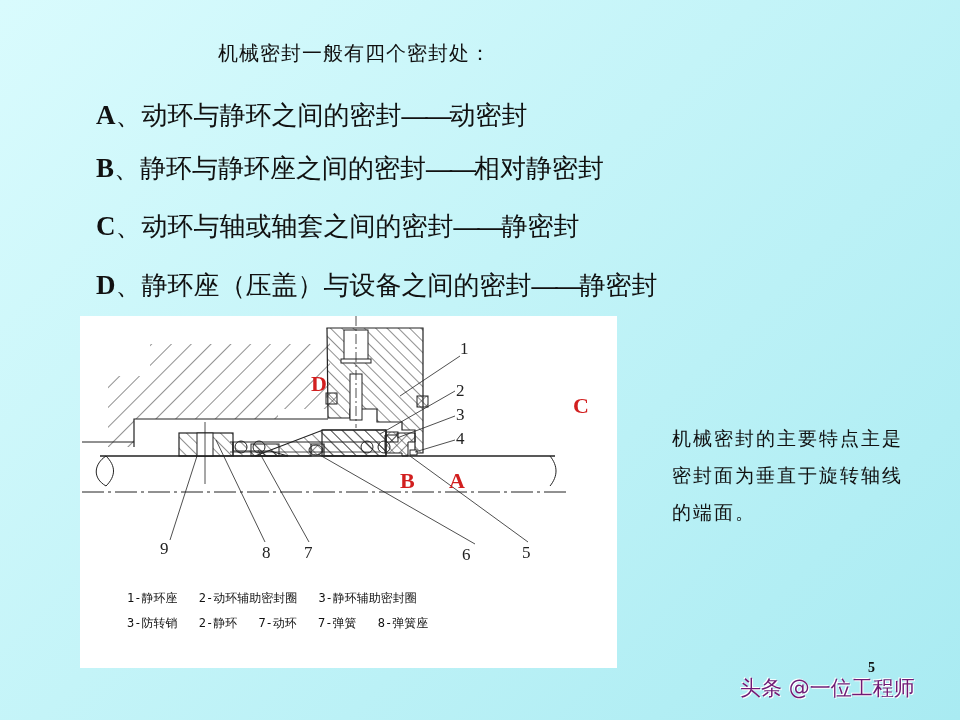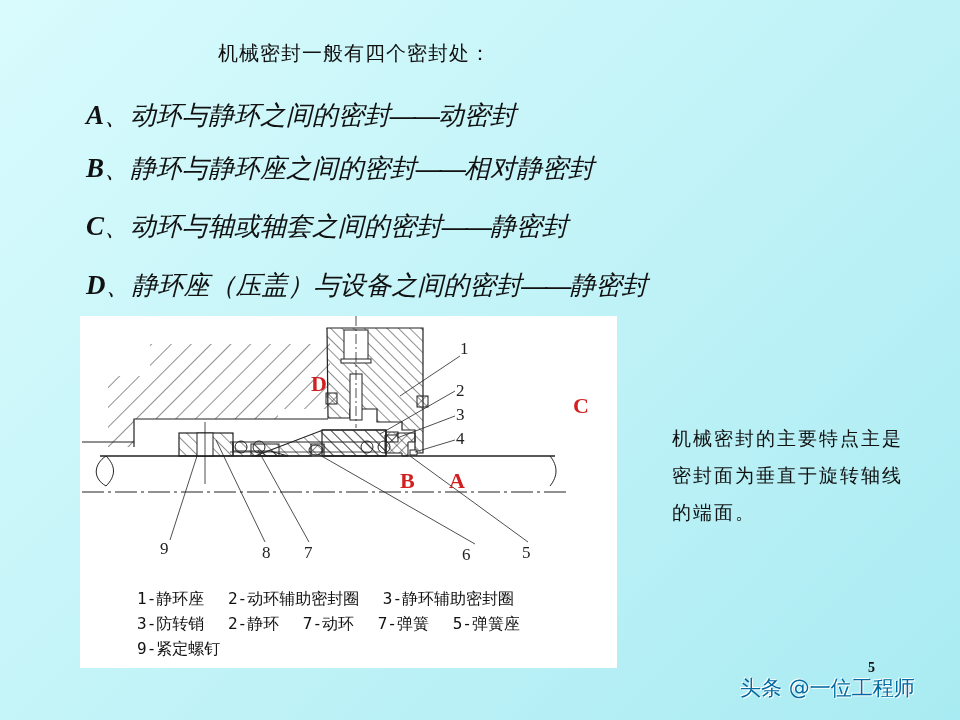--- a/index.html
+++ b/index.html
@@ -7,46 +7,45 @@
       width: 960px; height: 720px; overflow: hidden; position: relative;
       background: linear-gradient(135deg, #d9fbfd 0%, #c4f4f8 45%, #a9ebf2 100%);
       font-family: "DejaVu Sans", "Liberation Sans", sans-serif;
       color: #111;
     }
     .title {
       position: absolute; left: 218px; top: 40px;
       font-size: 20px; letter-spacing: 1px; white-space: nowrap;
     }
     .item {
-      position: absolute; left: 86px; font-size: 26px; white-space: nowrap; font-style: italic;
+      position: absolute; left: 96px; font-size: 26px; white-space: nowrap;
     }
     .item .letter { font-family: "Liberation Serif", serif; font-weight: bold; font-size: 27px; }
     .item .dash { font-family: "Liberation Serif", serif; font-weight: bold; letter-spacing: -2px; }
     .diagram-panel {
       position: absolute; left: 80px; top: 316px; width: 537px; height: 352px;
       background: #ffffff;
     }
     .diagram-panel svg { position: absolute; left: 0; top: 0; }
     .legend {
-      position: absolute; left: 47px; top: 270px; font-size: 16px; line-height: 25px;
+      position: absolute; left: 47px; top: 270px; font-size: 12px; line-height: 25px;
       font-family: "DejaVu Sans Mono", "Liberation Mono", monospace; white-space: nowrap;
       color: #111;
-      margin-left: 10px;
     }
     .legend .row span { margin-right: 14px; }
     .side-note {
       position: absolute; left: 672px; top: 420px; width: 240px;
       font-size: 19px; line-height: 37px; letter-spacing: 2px;
     }
     .page-num {
       position: absolute; left: 868px; top: 660px;
       font-family: "Liberation Serif", serif; font-weight: bold; font-size: 14px;
     }
     .watermark {
-      position: absolute; left: 740px; top: 674px; font-size: 21px; color: #0369a1;
+      position: absolute; left: 740px; top: 674px; font-size: 21px; color: #701a75;
       text-shadow: 1px 1px 0 #fff, -1px -1px 0 #fff; white-space: nowrap;
     }
     .label-red {
       font-family: "Liberation Serif", serif; font-weight: bold; fill: #d21f1f; font-size: 22px;
     }
     .num { font-family: "Liberation Serif", serif; font-size: 17px; fill: #222; }
   </style>
 </head>
 <body>
 
@@ -151,24 +150,21 @@
     <div class="row">
       <span>1-静环座</span>
       <span>2-动环辅助密封圈</span>
       <span>3-静环辅助密封圈</span>
     </div>
     <div class="row">
       <span>3-防转销</span>
       <span>2-静环</span>
       <span>7-动环</span>
       <span>7-弹簧</span>
-      <span>5-弹簧座</span>
-    </div>
-    <div class="row">
-      <span>9-紧定螺钉</span>
+      <span>8-弹簧座</span>
     </div>
   </div>
 </div>
 
 <div class="side-note">机械密封的主要特点主是密封面为垂直于旋转轴线的端面。</div>
 
 <div class="page-num">5</div>
 <div class="watermark">头条 @一位工程师</div>
 
 </body></html>

